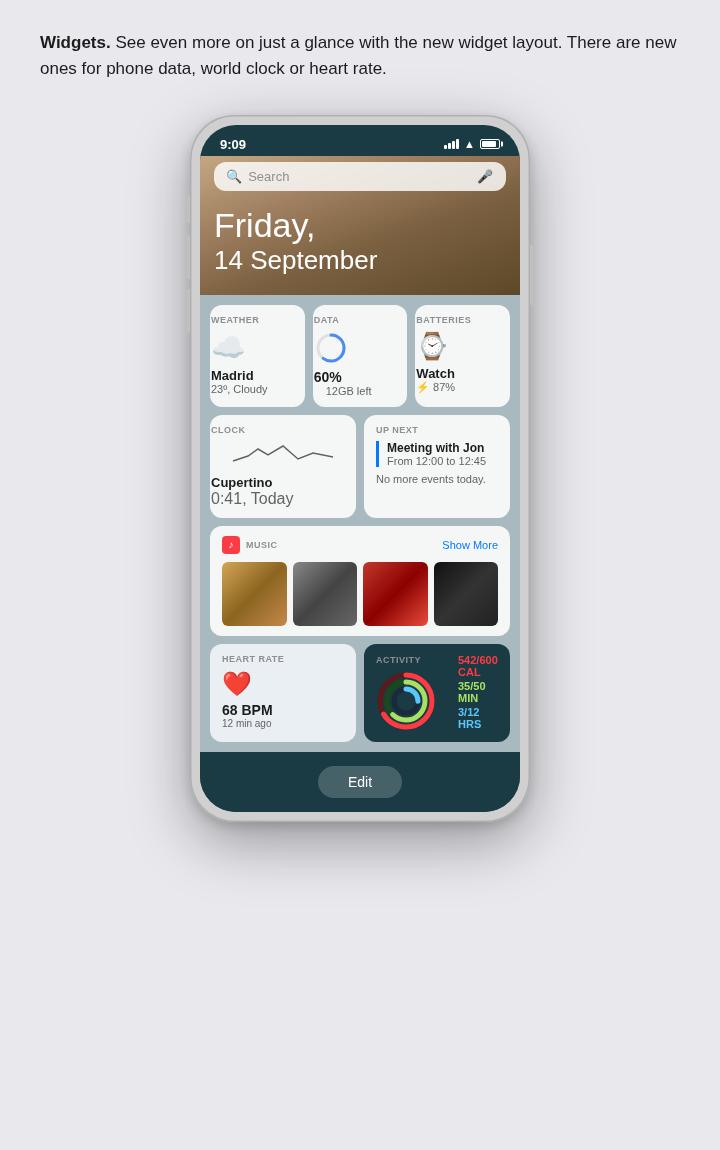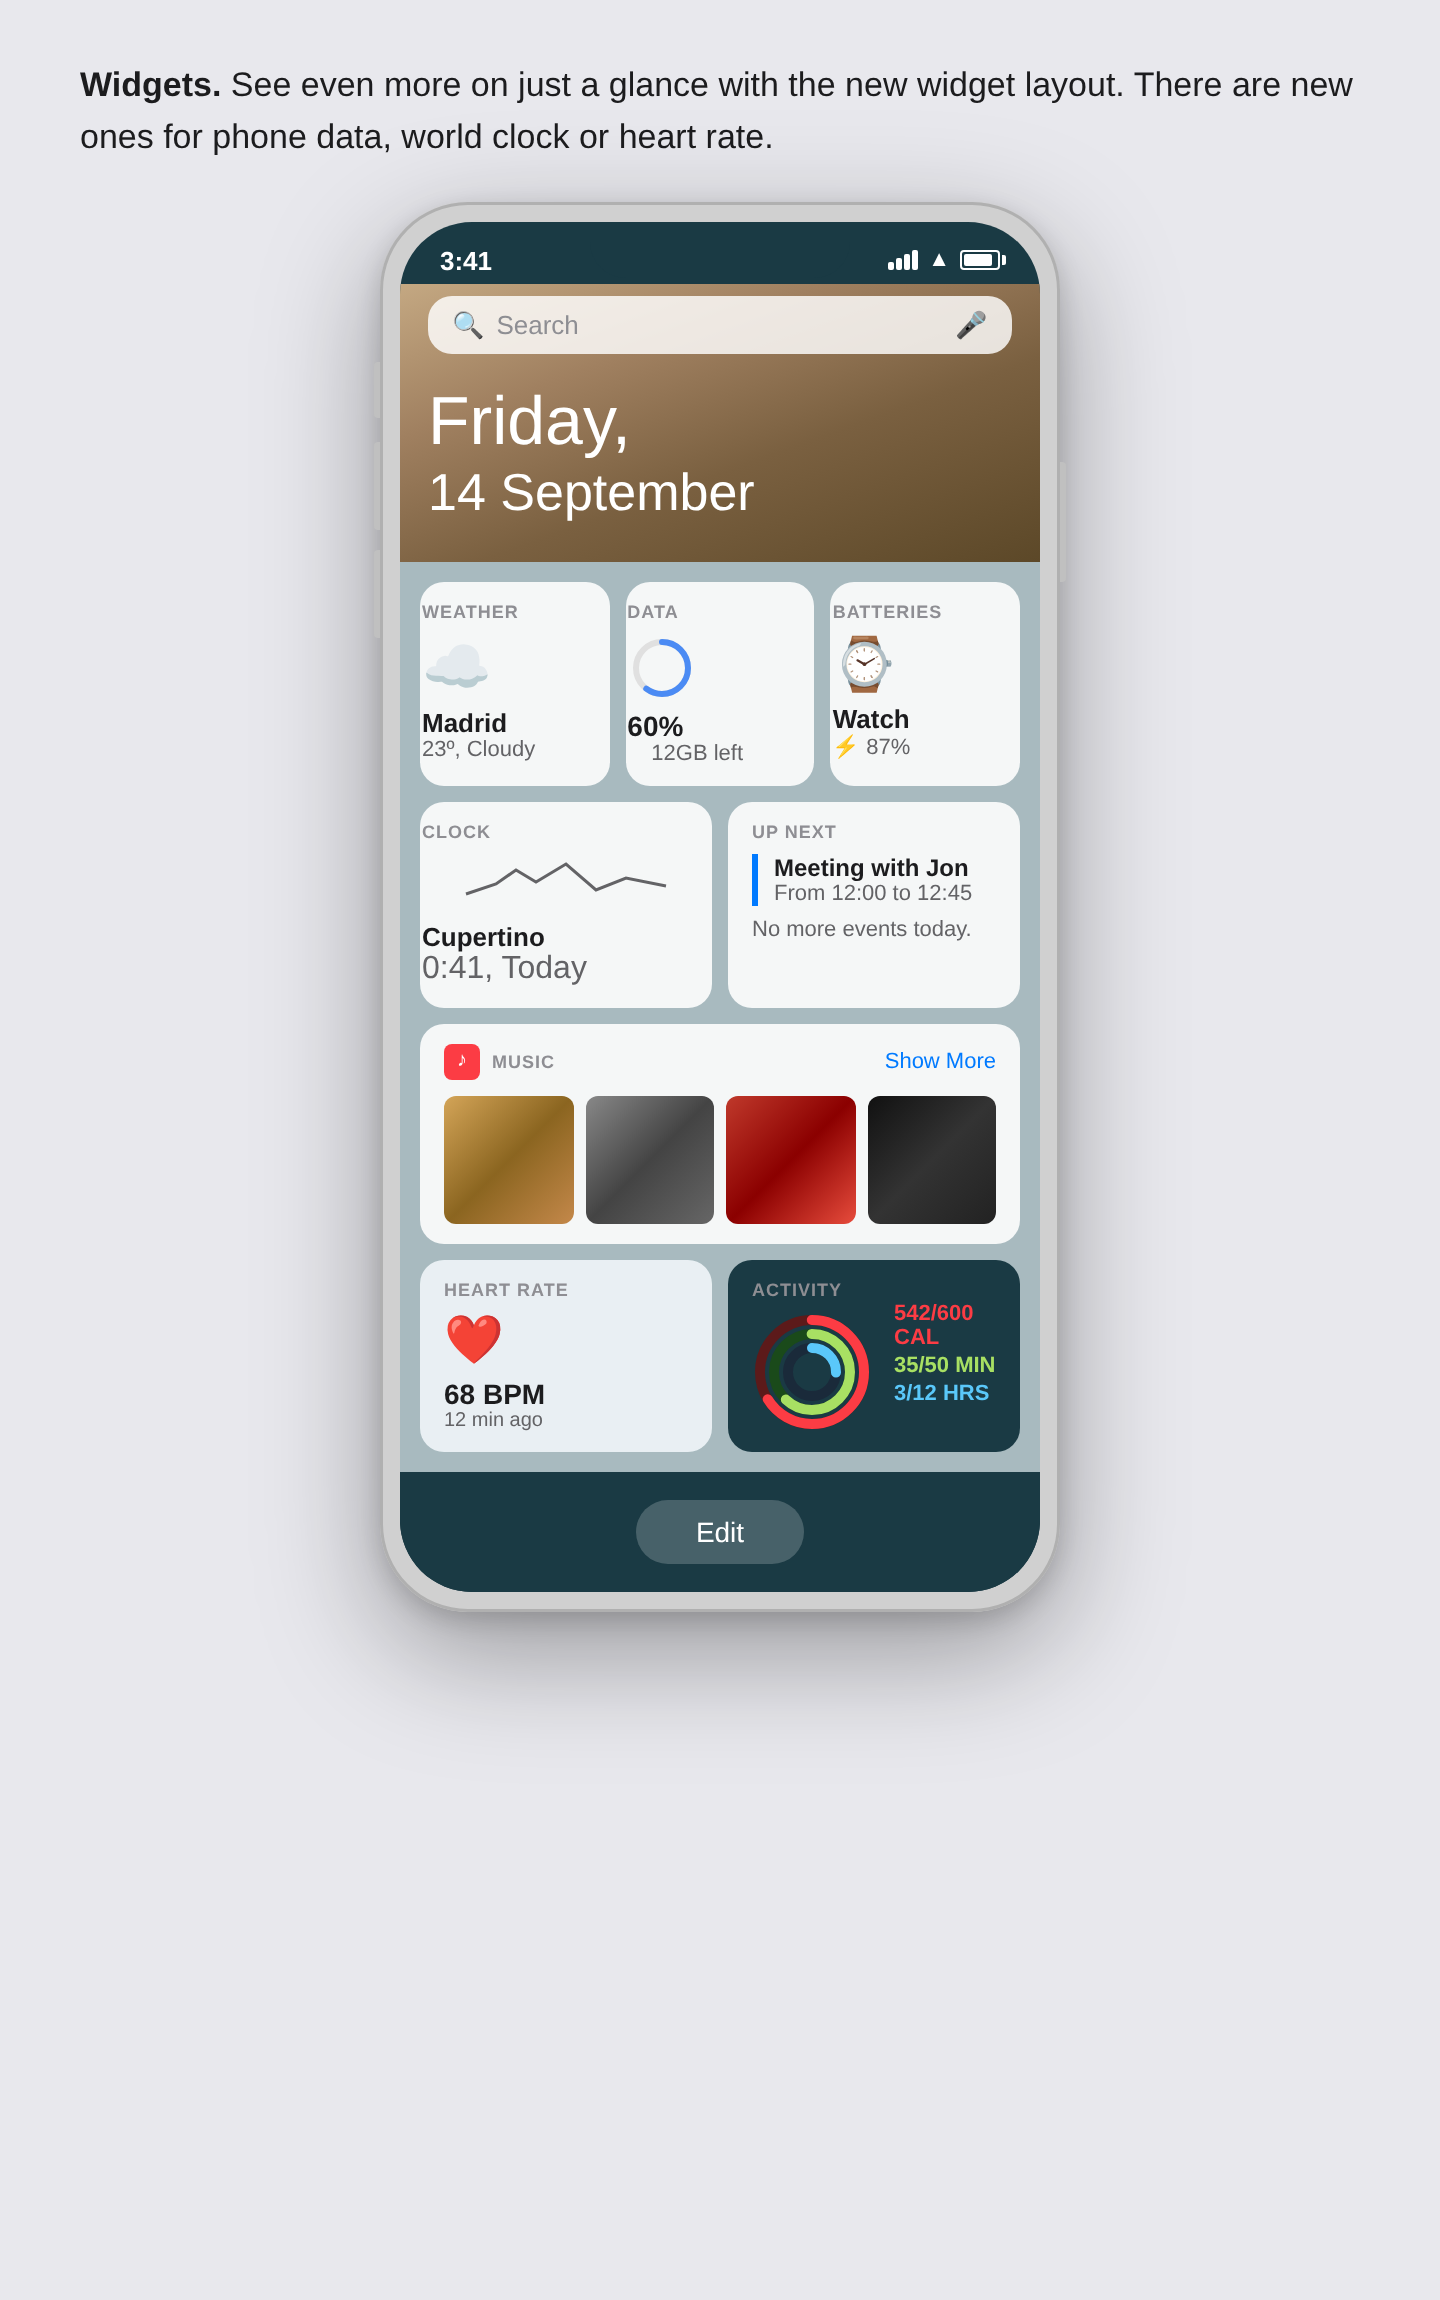--- a/index.html
+++ b/index.html
@@ -11,21 +11,21 @@
       display: flex;
       flex-direction: column;
       align-items: center;
       padding: 30px 40px 20px;
     }
 
     .intro-text {
       font-size: 17px;
       line-height: 1.55;
       color: #1c1c1e;
-      margin-bottom: 18px;
+      margin-bottom: 32px;
       width: 100%;
     }
     .intro-text strong {
       font-weight: 800;
     }
 
     
     .phone-shell {
       width: 340px;
       background: #d0d0d0;
@@ -290,21 +290,21 @@
     .bpm-ago { font-size: 10px; color: #636366; }
 
     
     .activity-widget {
       background: #1a3a44;
       border-radius: 12px;
       padding: 10px 12px;
       flex: 1;
       display: flex;
       align-items: center;
-      gap: 11px;
+      gap: 22px;
     }
     .activity-title { font-size: 9px; font-weight: 600; color: #8e8e93; letter-spacing: 0.5px; text-transform: uppercase; margin-bottom: 6px; }
     .activity-rings {
       position: relative;
       width: 60px;
       height: 60px;
       flex-shrink: 0;
     }
     .activity-rings svg { width: 60px; height: 60px; transform: rotate(-90deg); }
     .activity-stats { flex: 1; }
@@ -380,21 +380,21 @@
   <div class="phone-side-left"></div>
   <div class="phone-side-left2"></div>
   <div class="phone-side-left3"></div>
   <div class="phone-side-right"></div>
 
   <div class="phone-inner">
 
     <div class="phone-notch"></div>
 
     <div class="status-bar">
-      <span class="status-time">3:41</span>
+      <span class="status-time">9:09</span>
       <div class="status-icons">
         <div class="signal-bars">
           <div class="bar bar1"></div>
           <div class="bar bar2"></div>
           <div class="bar bar3"></div>
           <div class="bar bar4"></div>
         </div>
         <span class="wifi-icon">▲</span>
         <div class="battery-icon">
           <div class="battery-fill"></div>

